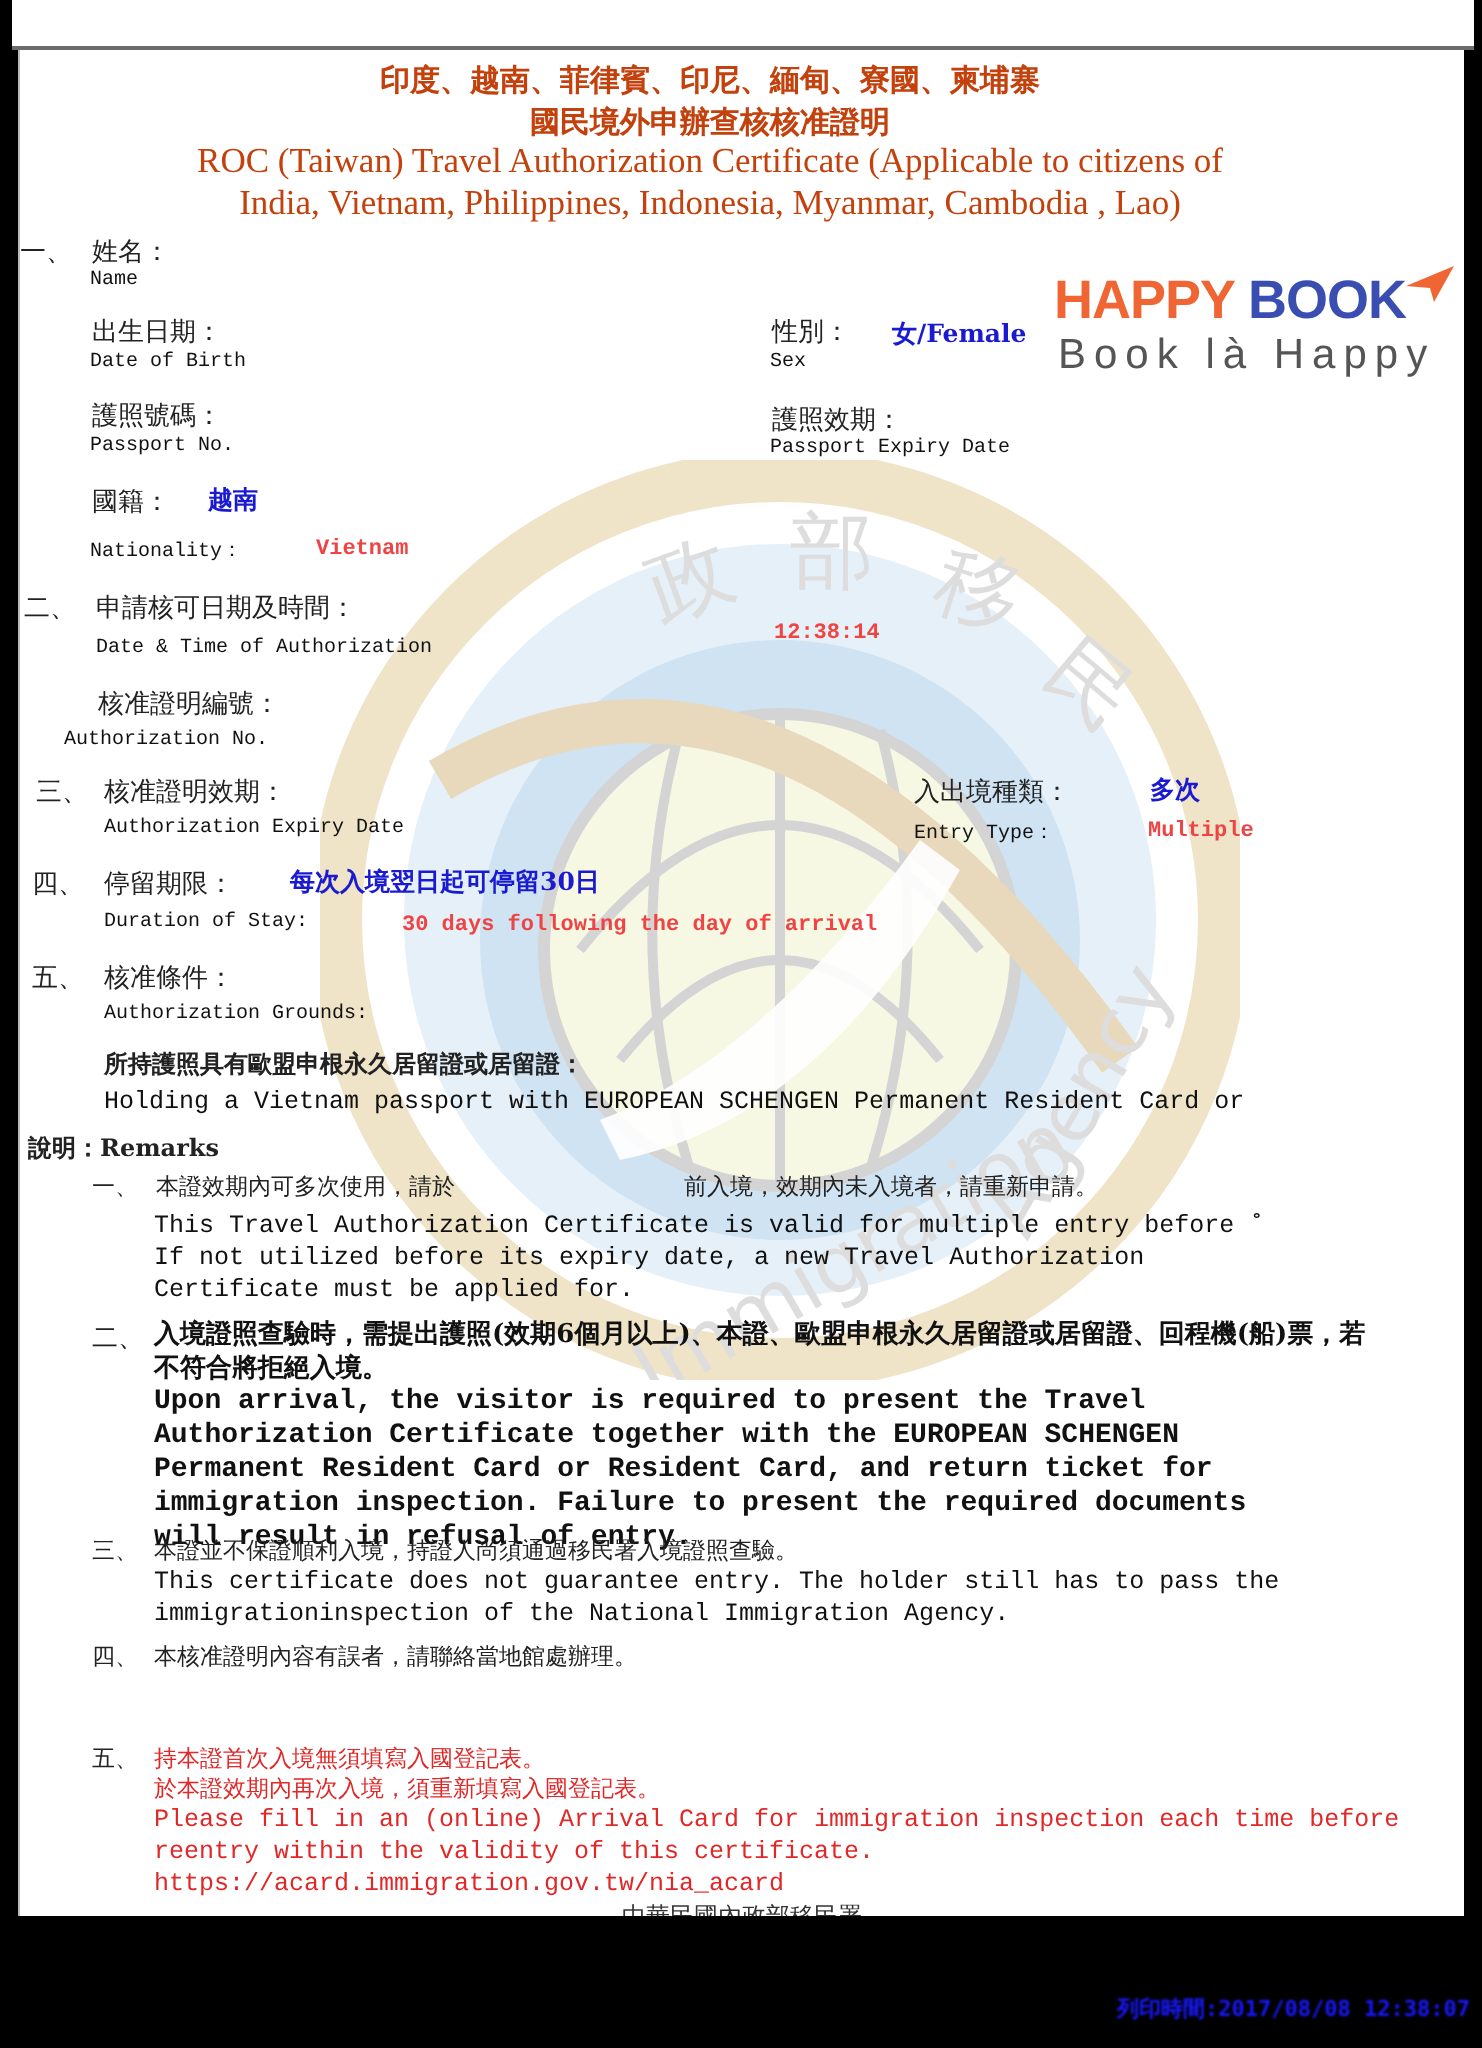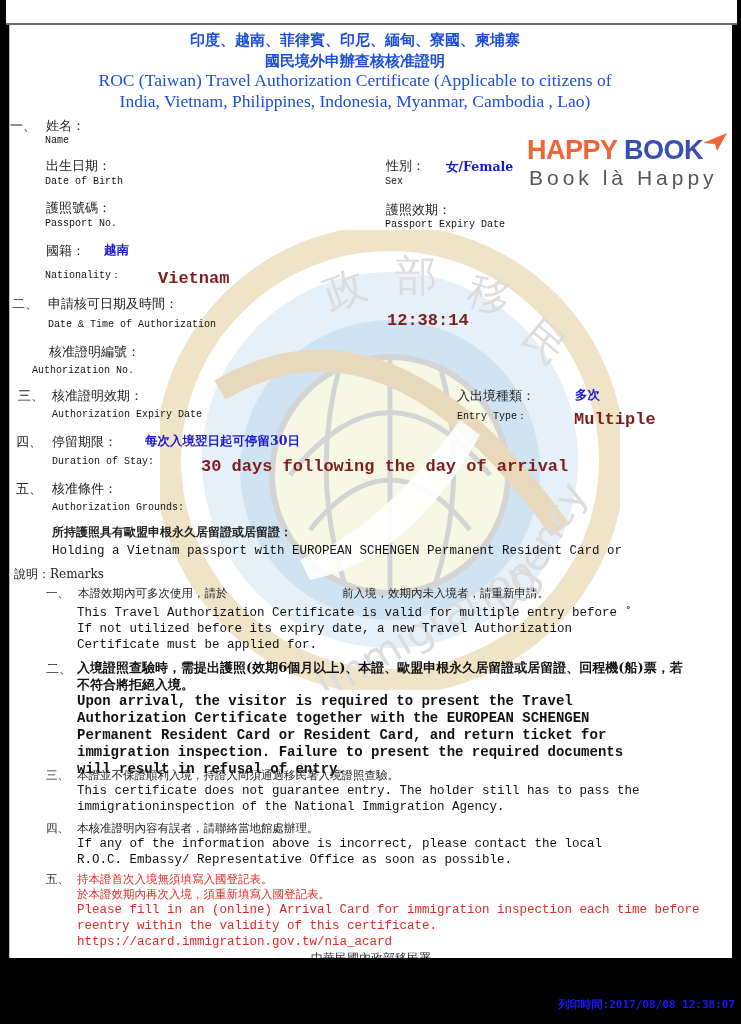--- a/index.html
+++ b/index.html
@@ -5,28 +5,28 @@
   html, body { margin: 0; padding: 0; }
   body {
     width: 741px; height: 1024px; background: #000; position: relative; overflow: hidden;
     font-family: "Liberation Mono", "DejaVu Sans Mono", monospace;
   }
   .topstrip { position: absolute; left: 6px; top: 0; width: 731px; height: 23px; background: #fff; }
   .topline { position: absolute; left: 6px; top: 23px; width: 731px; height: 2px; background: #6b6b6b; }
   .page { position: absolute; left: 9px; top: 25px; width: 722px; height: 933px; background: #fff; overflow: hidden; border-left: 1px solid #bbb; }
   .wm { position: absolute; left: 150px; top: 205px; width: 460px; height: 460px; pointer-events: none; }
   .abs { position: absolute; white-space: nowrap; }
-  .title { color: #1d4ed8; font-family: "Liberation Serif", "DejaVu Serif", serif; text-align: center; width: 690px; left: 0; }
+  .title { color: #c2410c; font-family: "Liberation Serif", "DejaVu Serif", serif; text-align: center; width: 690px; left: 0; }
   .t1 { top: 6px; font-size: 15px; font-weight: bold; }
   .t2 { top: 27px; font-size: 15px; font-weight: bold; }
   .t3 { top: 45px; font-size: 17.5px; }
   .t4 { top: 66px; font-size: 17.5px; }
   .lbl { color: #111; font-size: 10px; }
   .zh { font-family: "DejaVu Serif", serif; font-size: 13px; color: #222; }
-  .val { color: #7f1d1d; font-weight: bold; font-size: 17px; }
+  .val { color: #ef4444; font-weight: bold; font-size: 11px; }
   .valzh { color: #1a1ad0; font-weight: bold; font-size: 12.5px; font-family: "DejaVu Serif", serif; }
   .num { font-family: "DejaVu Serif", serif; font-size: 13px; color: #222; }
   .rem { font-size: 12.5px; color: #111; line-height: 16px; white-space: normal; }
   .rem-b { font-size: 14px; color: #111; line-height: 17px; font-weight: bold; white-space: normal; }
   .red { color: #e02828; }
   .logo { position: absolute; left: 515px; top: 110px; width: 210px; height: 60px; }
   .logo .hb { position: absolute; left: 2px; top: 0; font-family: "Liberation Sans", sans-serif; font-weight: bold; font-size: 27px; letter-spacing: -0.5px; }
   .logo .hb .h { color: #ef6533; }
   .logo .hb .b { color: #3a4db0; }
   .logo .tag { position: absolute; left: 4px; top: 31px; font-family: "Liberation Sans", sans-serif; font-size: 21px; color: #555; letter-spacing: 4px; }
@@ -117,38 +117,37 @@
   <div class="abs valzh" style="left:135px;top:408px;">每次入境翌日起可停留30日</div>
   <div class="abs lbl" style="left:42px;top:431px;">Duration of Stay:</div>
   <div class="abs val" style="left:191px;top:432px;">30 days following the day of arrival</div>
 
   <div class="abs zh" style="left:6px;top:455px;">五、</div>
   <div class="abs zh" style="left:42px;top:455px;">核准條件：</div>
   <div class="abs lbl" style="left:42px;top:477px;">Authorization Grounds:</div>
   <div class="abs zh" style="left:42px;top:499px;font-weight:bold;font-size:12px;">所持護照具有歐盟申根永久居留證或居留證：</div>
   <div class="abs" style="left:42px;top:519px;font-size:12.5px;color:#111;">Holding a Vietnam passport with EUROPEAN SCHENGEN Permanent Resident Card or</div>
 
-  <div class="abs zh" style="left:4px;top:541px;font-size:12px;">說明：Remarks</div>
+  <div class="abs zh" style="left:4px;top:541px;font-size:12px;font-weight:bold;">說明：Remarks</div>
 
   <div class="abs num" style="left:36px;top:561px;font-size:11.5px;">一、</div>
   <div class="abs num" style="left:68px;top:561px;font-size:11.5px;">本證效期內可多次使用，請於</div>
   <div class="abs num" style="left:332px;top:561px;font-size:11.5px;">前入境，效期內未入境者，請重新申請。</div>
   <div class="abs rem" style="left:67px;top:580px;width:560px;">This Travel Authorization Certificate is valid for multiple entry before ˚              If not utilized before its expiry date, a new Travel Authorization Certificate must be applied for.</div>
 
   <div class="abs num" style="left:36px;top:635px;">二、</div>
   <div class="abs rem-b" style="left:67px;top:634px;width:610px;font-family:'DejaVu Serif',serif;font-size:13px;">入境證照查驗時，需提出護照(效期6個月以上)、本證、歐盟申根永久居留證或居留證、回程機(船)票，若不符合將拒絕入境。</div>
   <div class="abs rem-b" style="left:67px;top:668px;width:585px;">Upon arrival, the visitor is required to present the Travel Authorization Certificate together with the EUROPEAN SCHENGEN Permanent Resident Card or Resident Card, and return ticket for immigration inspection. Failure to present the required documents will result in refusal of entry.</div>
 
   <div class="abs num" style="left:36px;top:743px;font-size:11.5px;">三、</div>
   <div class="abs num" style="left:67px;top:743px;font-size:11.5px;">本證並不保證順利入境，持證人尚須通過移民署入境證照查驗。</div>
   <div class="abs rem" style="left:67px;top:758px;width:645px;">This certificate does not guarantee entry. The holder still has to pass the immigrationinspection of the National Immigration Agency.</div>
 
   <div class="abs num" style="left:36px;top:796px;font-size:11.5px;">四、</div>
   <div class="abs num" style="left:67px;top:796px;font-size:11.5px;">本核准證明內容有誤者，請聯絡當地館處辦理。</div>
-  <div class="abs rem" style="left:67px;top:811px;width:560px;">If any of the information above is incorrect, please contact the local R.O.C. Embassy/ Representative Office as soon as possible.</div>
 
   <div class="abs num" style="left:36px;top:847px;font-size:11.5px;">五、</div>
   <div class="abs num red" style="left:67px;top:847px;font-size:11.5px;">持本證首次入境無須填寫入國登記表。</div>
   <div class="abs num red" style="left:67px;top:862px;font-size:11.5px;">於本證效期內再次入境，須重新填寫入國登記表。</div>
   <div class="abs rem red" style="left:67px;top:877px;width:650px;">Please fill in an (online) Arrival Card for immigration inspection each time before reentry within the validity of this certificate.</div>
   <div class="abs rem red" style="left:67px;top:909px;">https://acard.immigration.gov.tw/nia_acard</div>
 
   <div class="bottom-cut">中華民國內政部移民署</div>
 </div>
 

